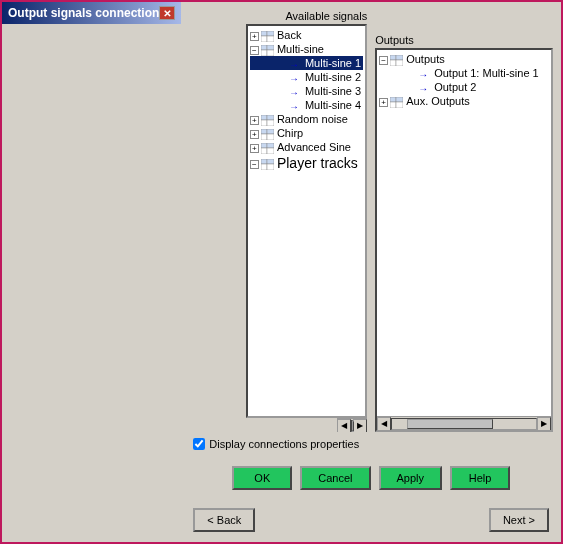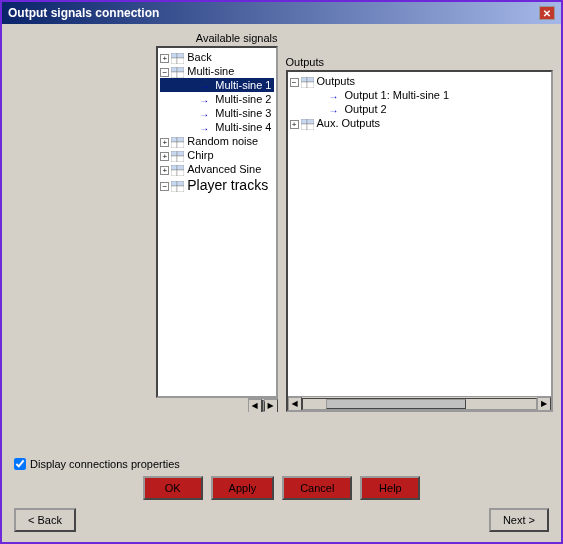--- a/index.html
+++ b/index.html
@@ -9,23 +9,23 @@
       background: #d4d0c8;
       width: 563px;
       height: 544px;
       overflow: hidden;
     }
 
     .window {
       width: 563px;
       height: 544px;
       background: #d4d0c8;
-      border: 2px solid #6d28d9;
-      display: flex;
-      flex-direction: column;
+      border: 2px solid #be185d;
+      display: flex;
+      flex-direction: row;
     }
 
     .title-bar {
       background: linear-gradient(to right, #0a246a, #a6b8e8);
       color: white;
       font-weight: bold;
       font-size: 12px;
       padding: 3px 6px;
       display: flex;
       align-items: center;
@@ -131,23 +131,22 @@
     .outputs-tree {
       flex: 1;
       overflow: auto;
       background: white;
       padding: 2px;
     }
 
     .bottom-area {
       display: flex;
       flex-direction: column;
-      gap: 6px;
+      gap: 16px;
       flex-shrink: 0;
-      margin-top: 40px;
     }
 
     .checkbox-row {
       display: flex;
       align-items: center;
       gap: 4px;
       padding: 0 4px;
     }
 
     .checkbox-row input[type=checkbox] {
@@ -155,21 +154,21 @@
       height: 12px;
     }
 
     .buttons-row {
       display: flex;
       justify-content: center;
       gap: 8px;
     }
 
     .btn {
-      background: #b91c1c;
+      background: #22c55e;
       border: 2px outset #999;
       padding: 4px 16px;
       font-size: 11px;
       font-family: Tahoma, Arial, sans-serif;
       cursor: pointer;
       min-width: 60px;
       text-align: center;
     }
 
     .nav-row {
@@ -381,22 +380,22 @@
 
     <div class="bottom-area">
 
       <div class="checkbox-row">
         <input type="checkbox" checked="" style="">
         <label>Display connections properties</label>
       </div>
 
       <div class="buttons-row">
         <button class="btn">OK</button>
+        <button class="btn">Cancel</button>
         <button class="btn">Apply</button>
-        <button class="btn">Cancel</button>
         <button class="btn">Help</button>
       </div>
 
       <div class="nav-row">
         <button class="nav-btn">&lt; Back</button>
         <button class="nav-btn">Next &gt;</button>
       </div>
     </div>
 
   </div>

